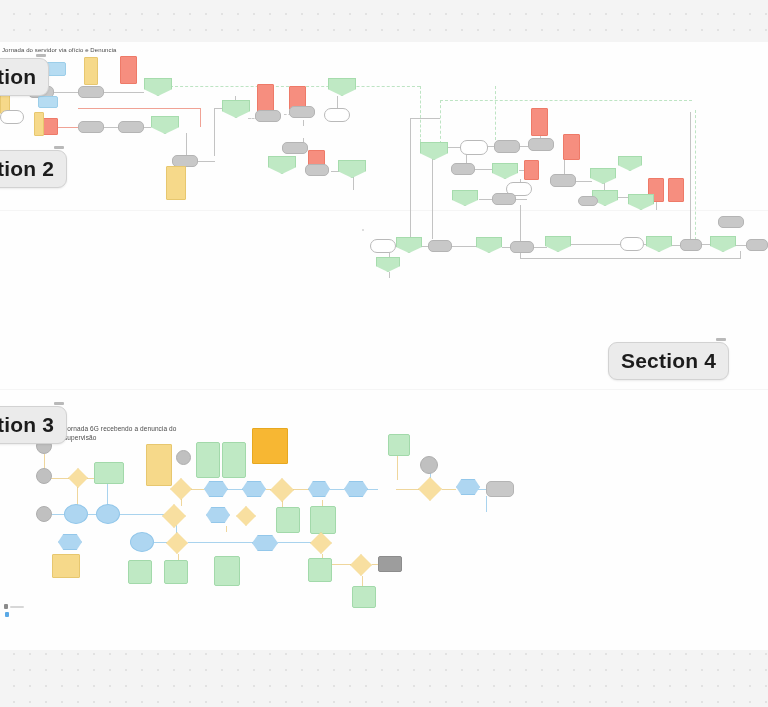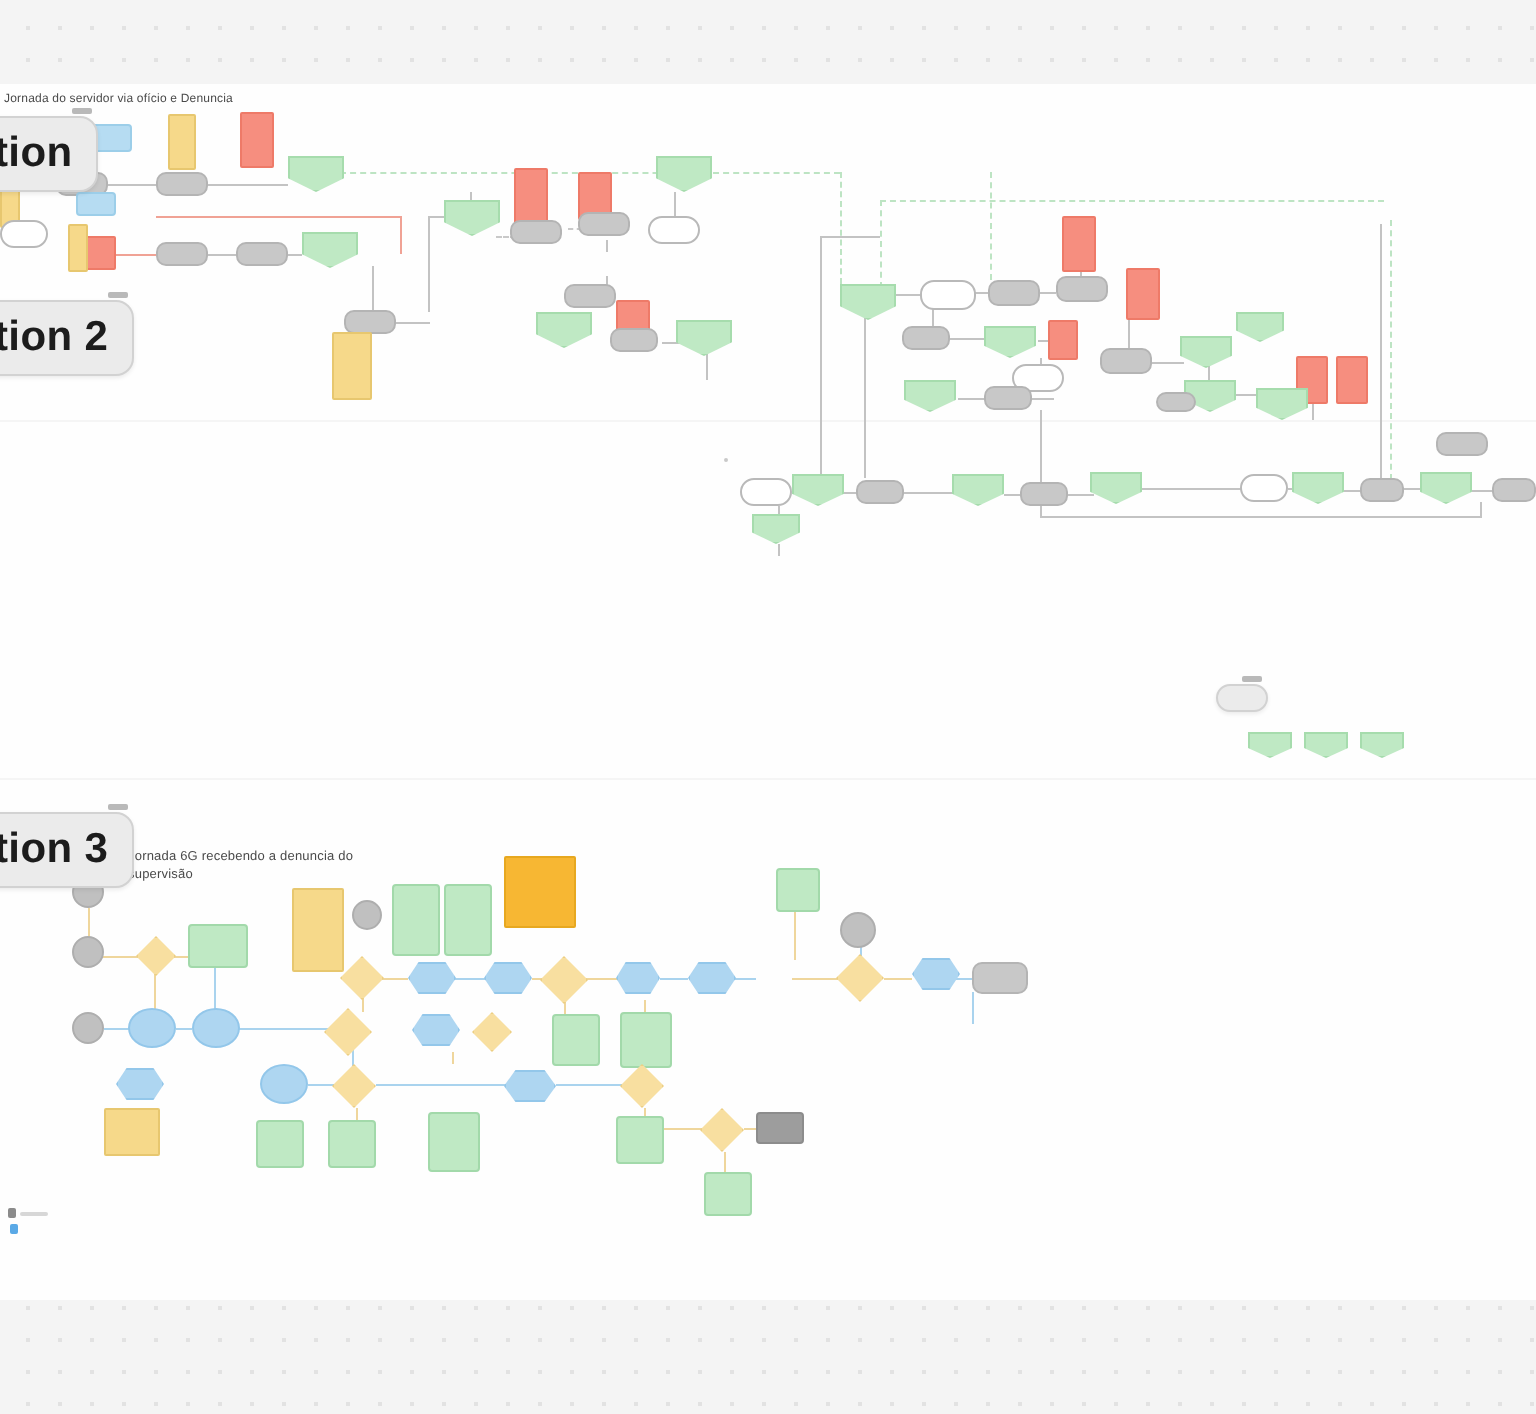--- a/index.html
+++ b/index.html
@@ -373,20 +373,21 @@
   <div class="section-pill pill-lg" style="left:-54px; top:150px;">
     <span>Section 2</span>
     <span class="pill-tick"></span>
   </div>
 
   <div class="page" style="left:600px; top:337px; width:200px; height:52px;"></div>
   <div class="node n-green" style="left:624px; top:366px; width:22px; height:13px;"></div>
   <div class="node n-green" style="left:652px; top:366px; width:22px; height:13px;"></div>
   <div class="node n-green" style="left:680px; top:366px; width:22px; height:13px;"></div>
   <div class="section-pill pill-lg" style="left:608px; top:342px;">
+    <span>Section 4</span>
     <span class="pill-tick"></span>
   </div>
 
   <div class="chart-title" style="left:64px; top:424px; max-width:120px; font-size:6.5px;">Jornada 6G recebendo a denuncia do supervisão</div>
 
   <div class="edge v yellow" style="left:44px; top:454px; height:24px;"></div>
   <div class="edge h yellow" style="left:44px; top:478px; width:50px;"></div>
   <div class="edge v yellow" style="left:94px; top:466px; height:12px;"></div>
   <div class="edge h yellow" style="left:52px; top:478px; width:16px;"></div>
   <div class="edge h yellow" style="left:86px; top:478px; width:8px;"></div>

